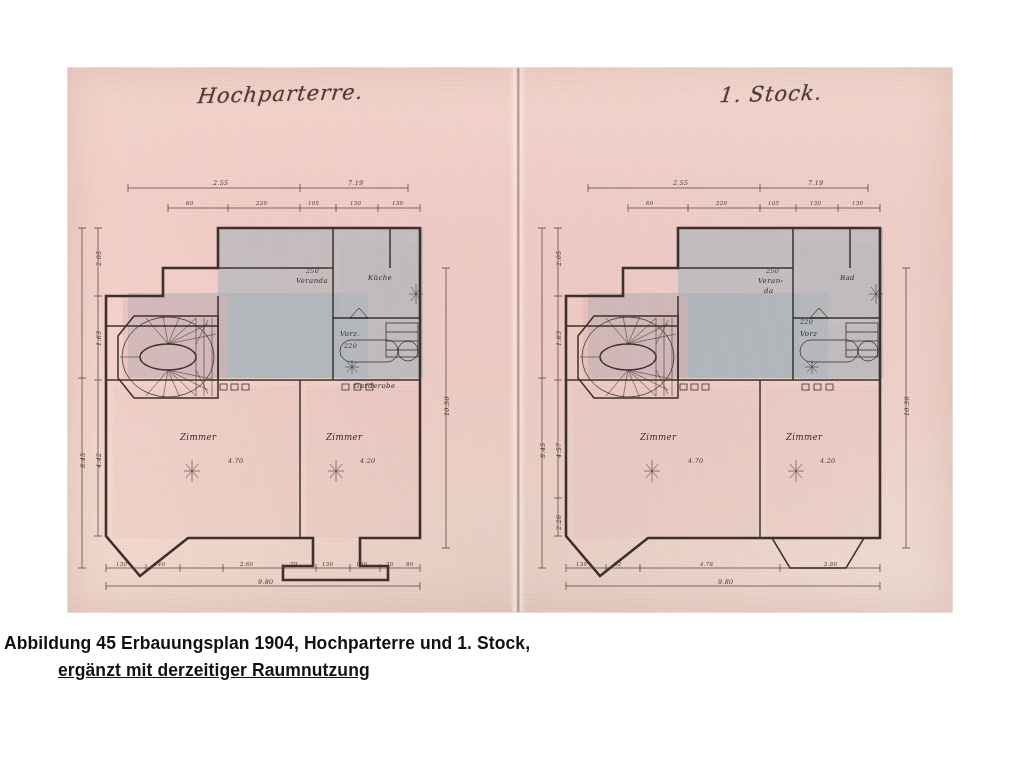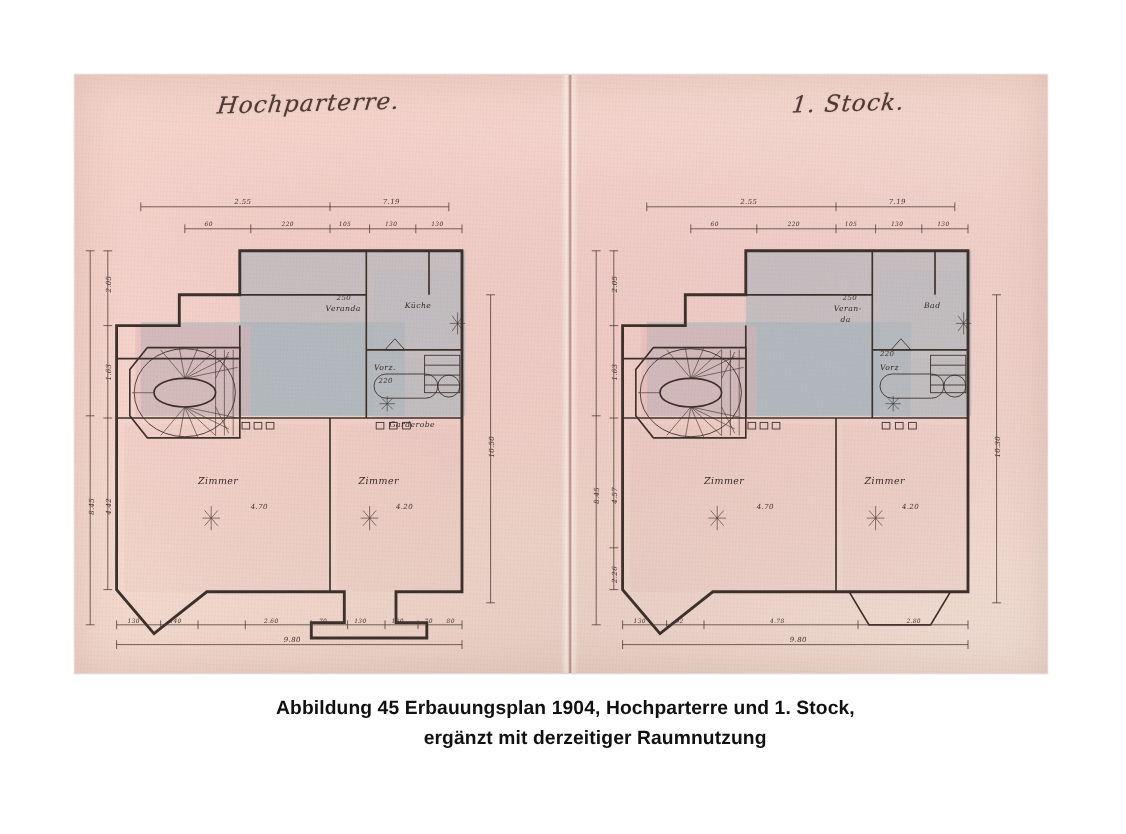--- a/index.html
+++ b/index.html
@@ -93,29 +93,28 @@
     font-size:8.6px;
     fill:#332823;
     letter-spacing:.4px;
   }
   .rname.sm{font-size:7px;}
 
   
   #caption{
     position:absolute;
     left:0;right:0;top:630px;
-    text-align:center;
     color:#111111;
     font-weight:bold;
     font-size:17.5px;
     line-height:27px;
     letter-spacing:.1px;
   }
   #caption .l1{display:block;padding-left:4px;}
-  #caption .l2{display:block;padding-left:58px;}
+  #caption .l2{display:block;padding-left:58px;text-decoration:underline;}
 
   
   .edge-shadow{
     position:absolute;left:68px;top:68px;width:884px;height:544px;
     box-shadow:0 0 0 1px rgba(210,190,180,.55);
     pointer-events:none;
   }
 </style>
 </head>
 <body>

